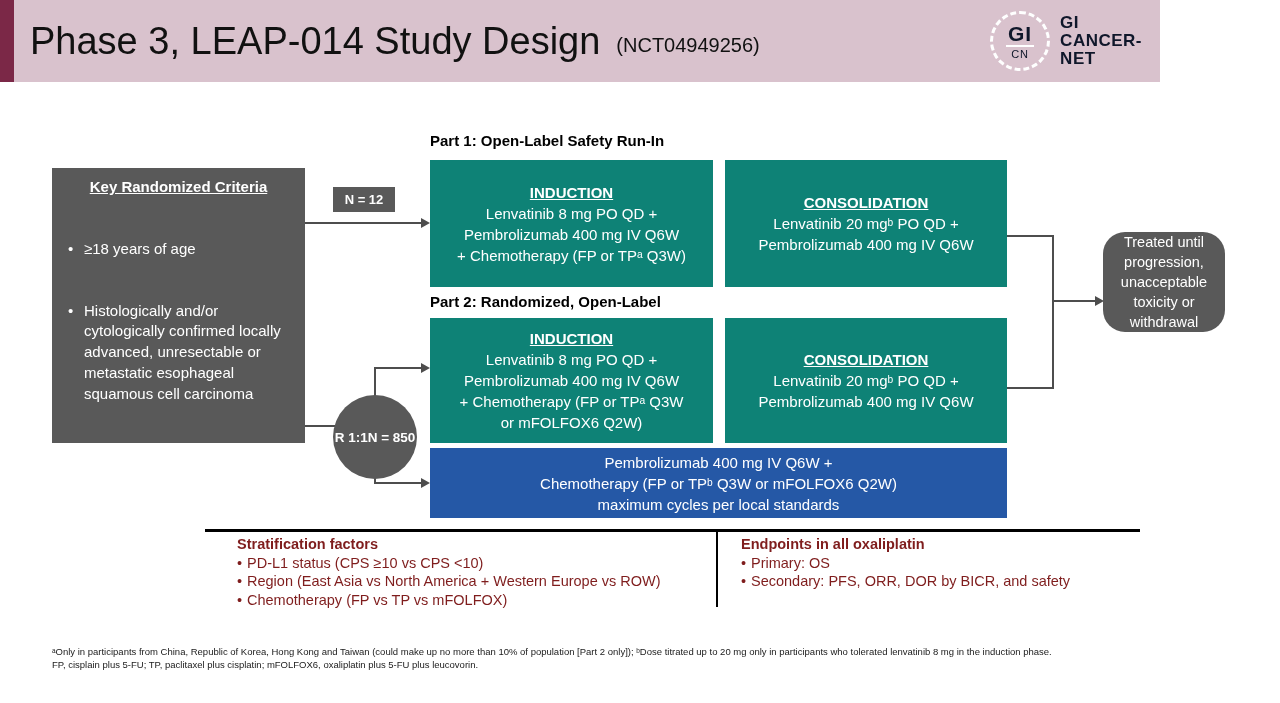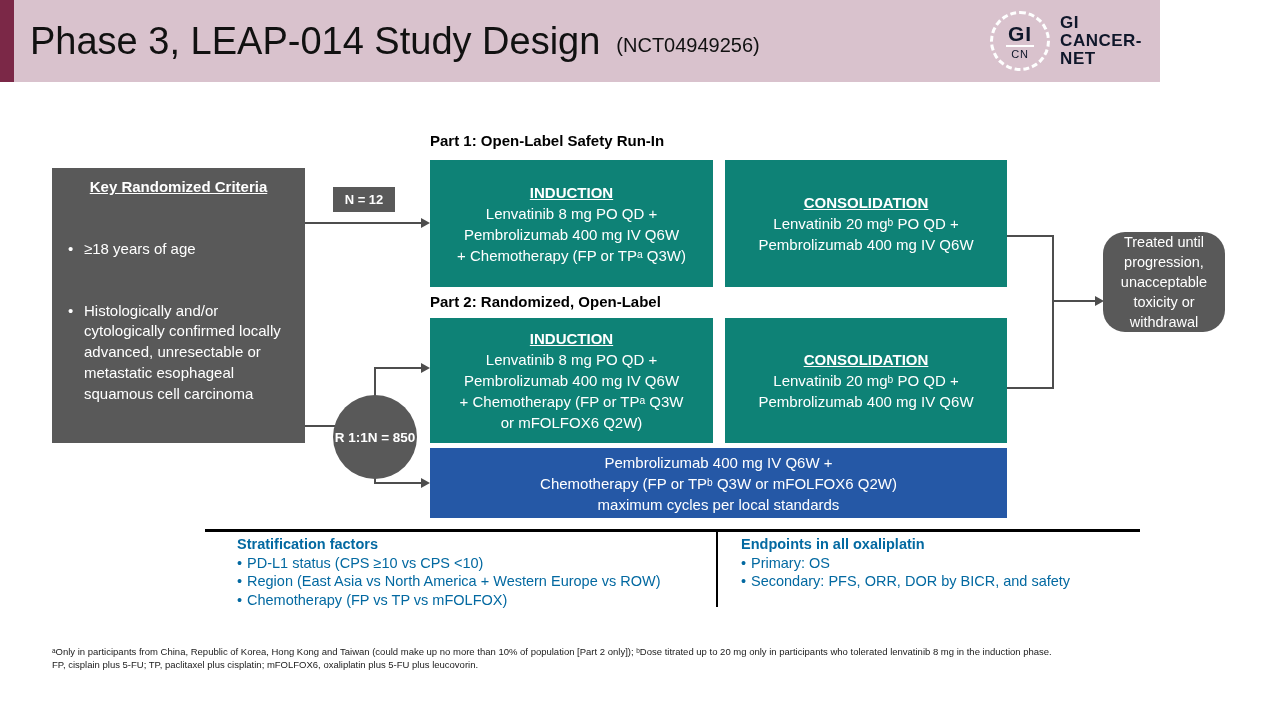--- a/index.html
+++ b/index.html
@@ -81,21 +81,21 @@
   .outcome {
     position: absolute; left: 1103px; top: 232px; width: 122px; height: 100px;
     border-radius: 22px; display: flex; align-items: center; justify-content: center;
     text-align: center; font-size: 14.5px; line-height: 20px; padding: 6px 7px;
   }
   
   .connectors { position: absolute; left: 0; top: 0; pointer-events: none; }
   
   .table-top-rule { position: absolute; left: 205px; top: 529px; width: 935px; height: 3px; background: #000; }
   .table-divider { position: absolute; left: 716px; top: 532px; width: 2px; height: 75px; background: #000; }
-  .tbl-col { position: absolute; top: 535px; font-size: 14.5px; line-height: 18.6px; color: #0369a1; }
+  .tbl-col { position: absolute; top: 535px; font-size: 14.5px; line-height: 18.6px; color: #7f1d1d; }
   .tbl-col .ttitle { font-weight: bold; }
   .tbl-col ul { list-style: none; }
   .tbl-col li { position: relative; padding-left: 10px; }
   .tbl-col li::before { content: "\2022"; position: absolute; left: 0; }
   .strat-col { left: 237px; width: 476px; }
   .end-col { left: 741px; width: 405px; }
   
   .footnotes { position: absolute; left: 52px; top: 645px; width: 1180px; font-size: 9.5px; line-height: 13px; color: #1a1a1a; }
   .footnotes p { white-space: nowrap; }
 </style>

